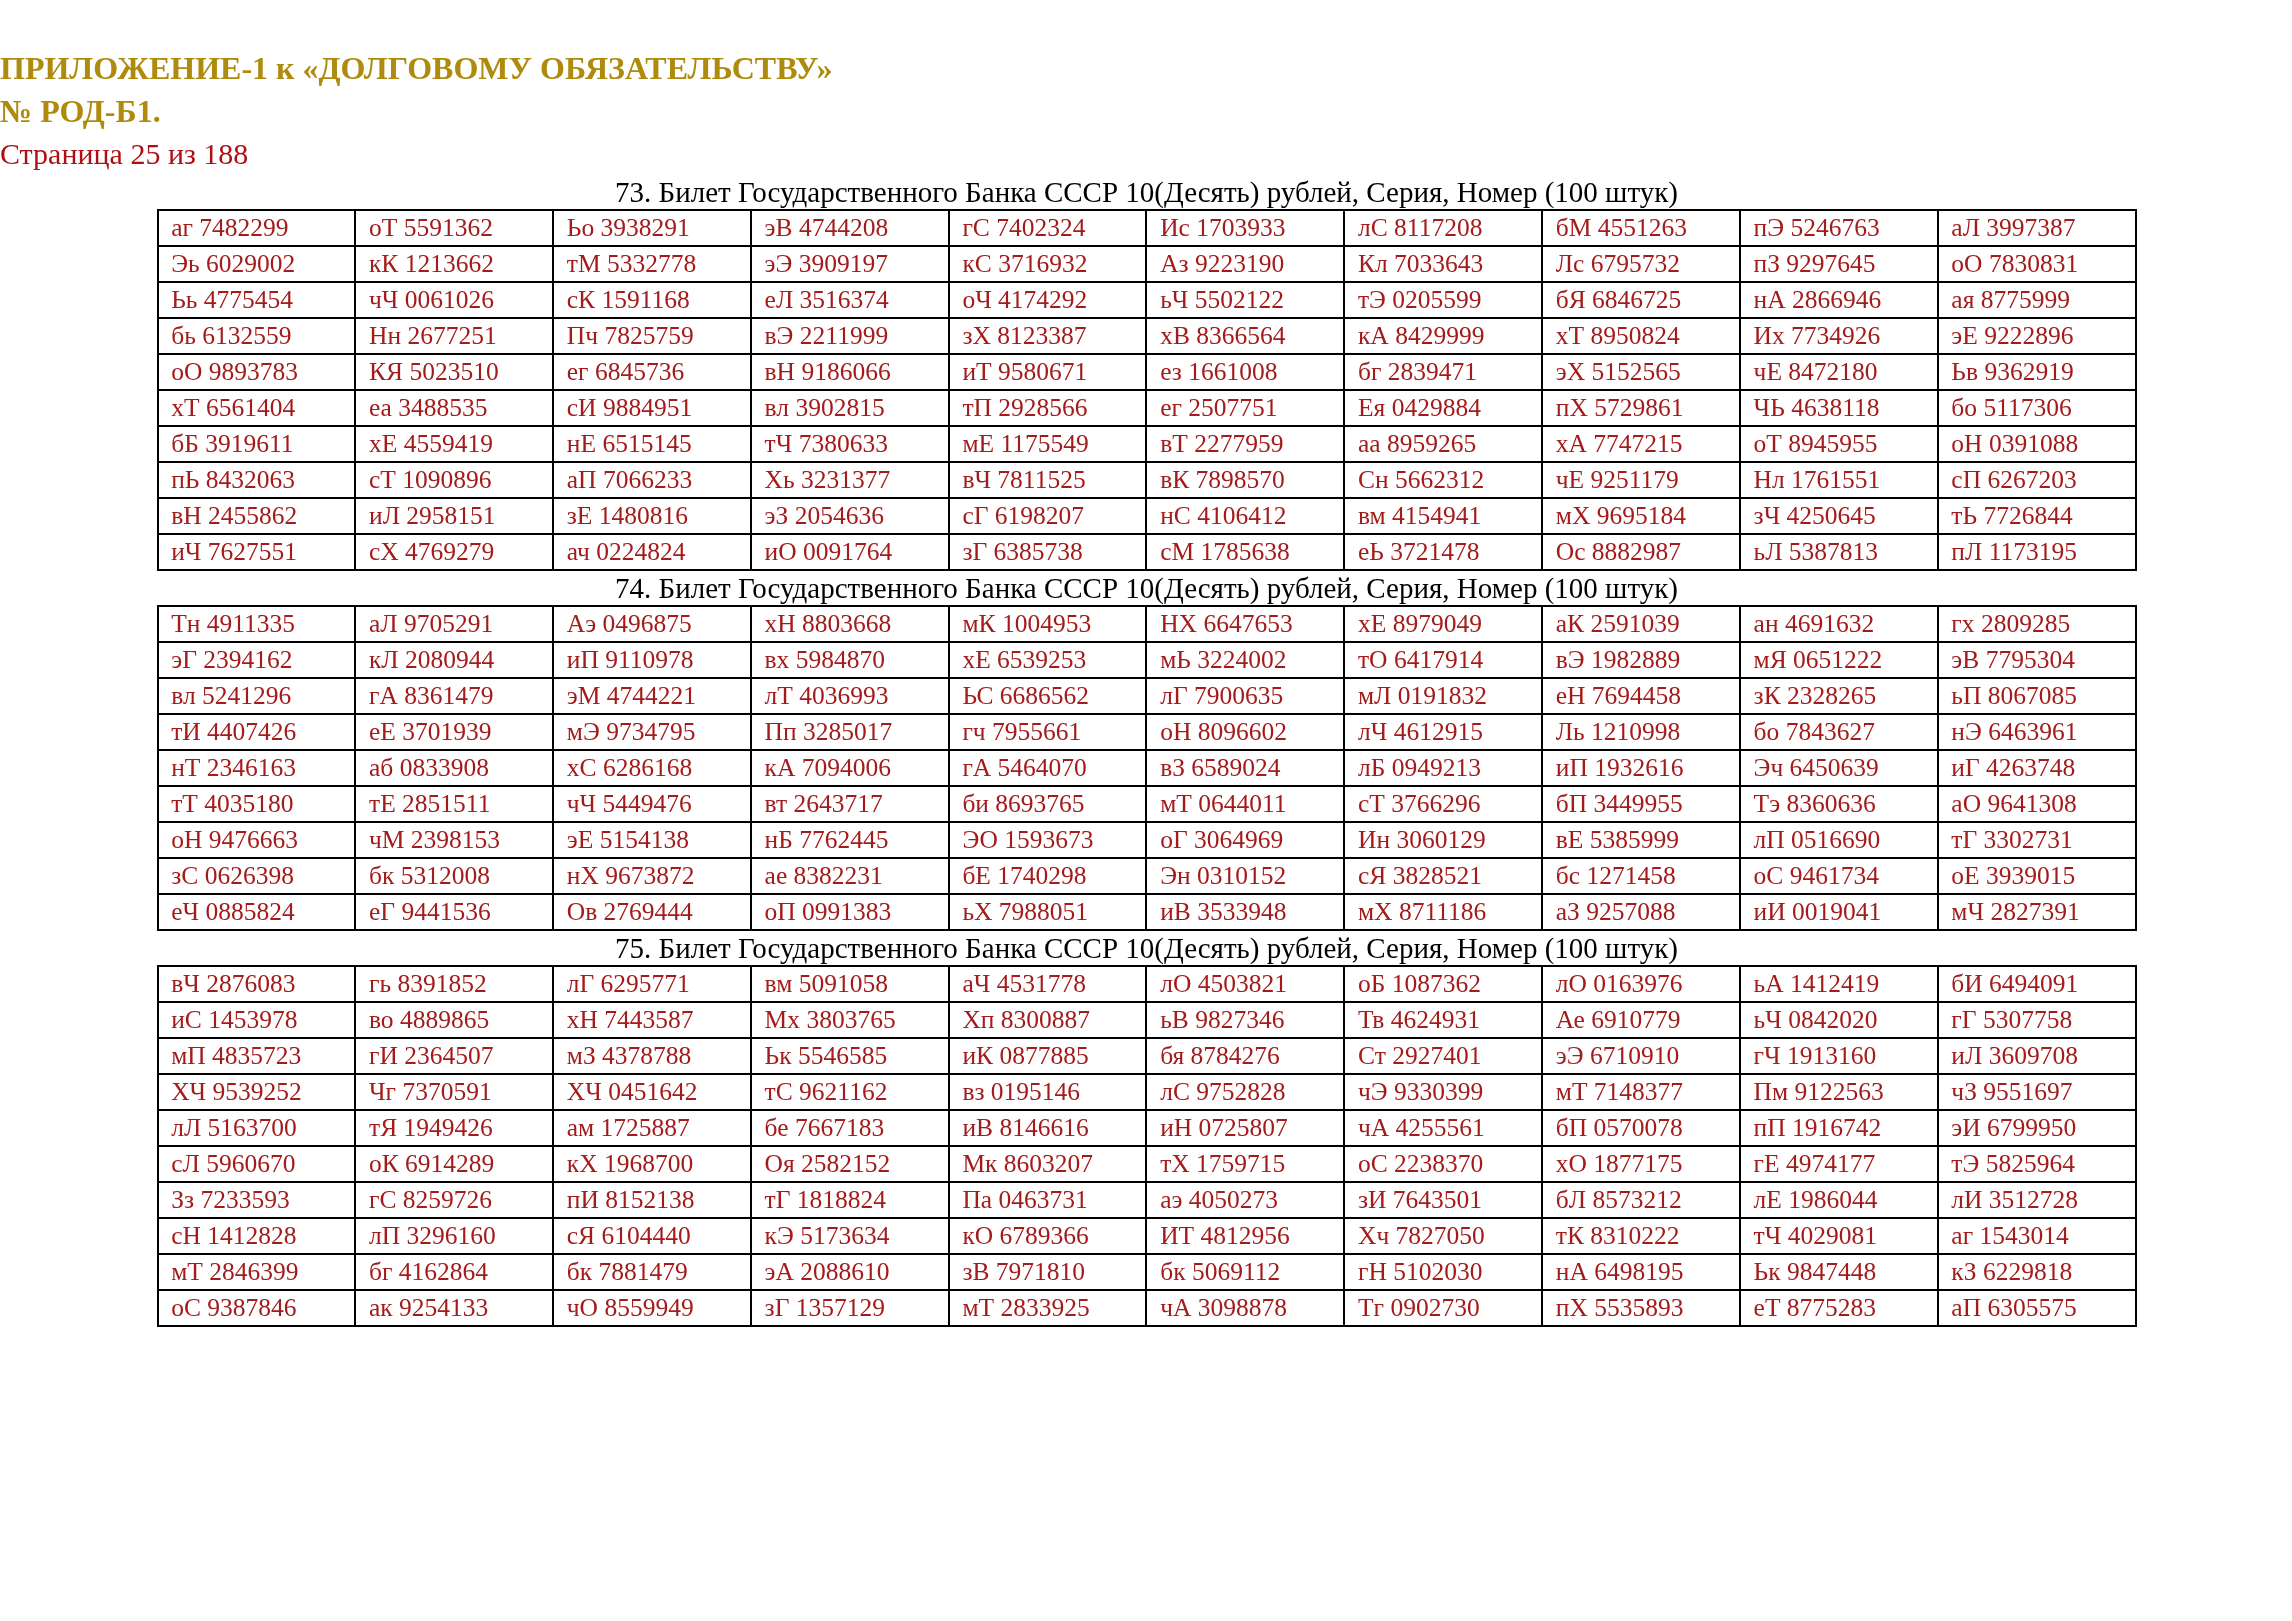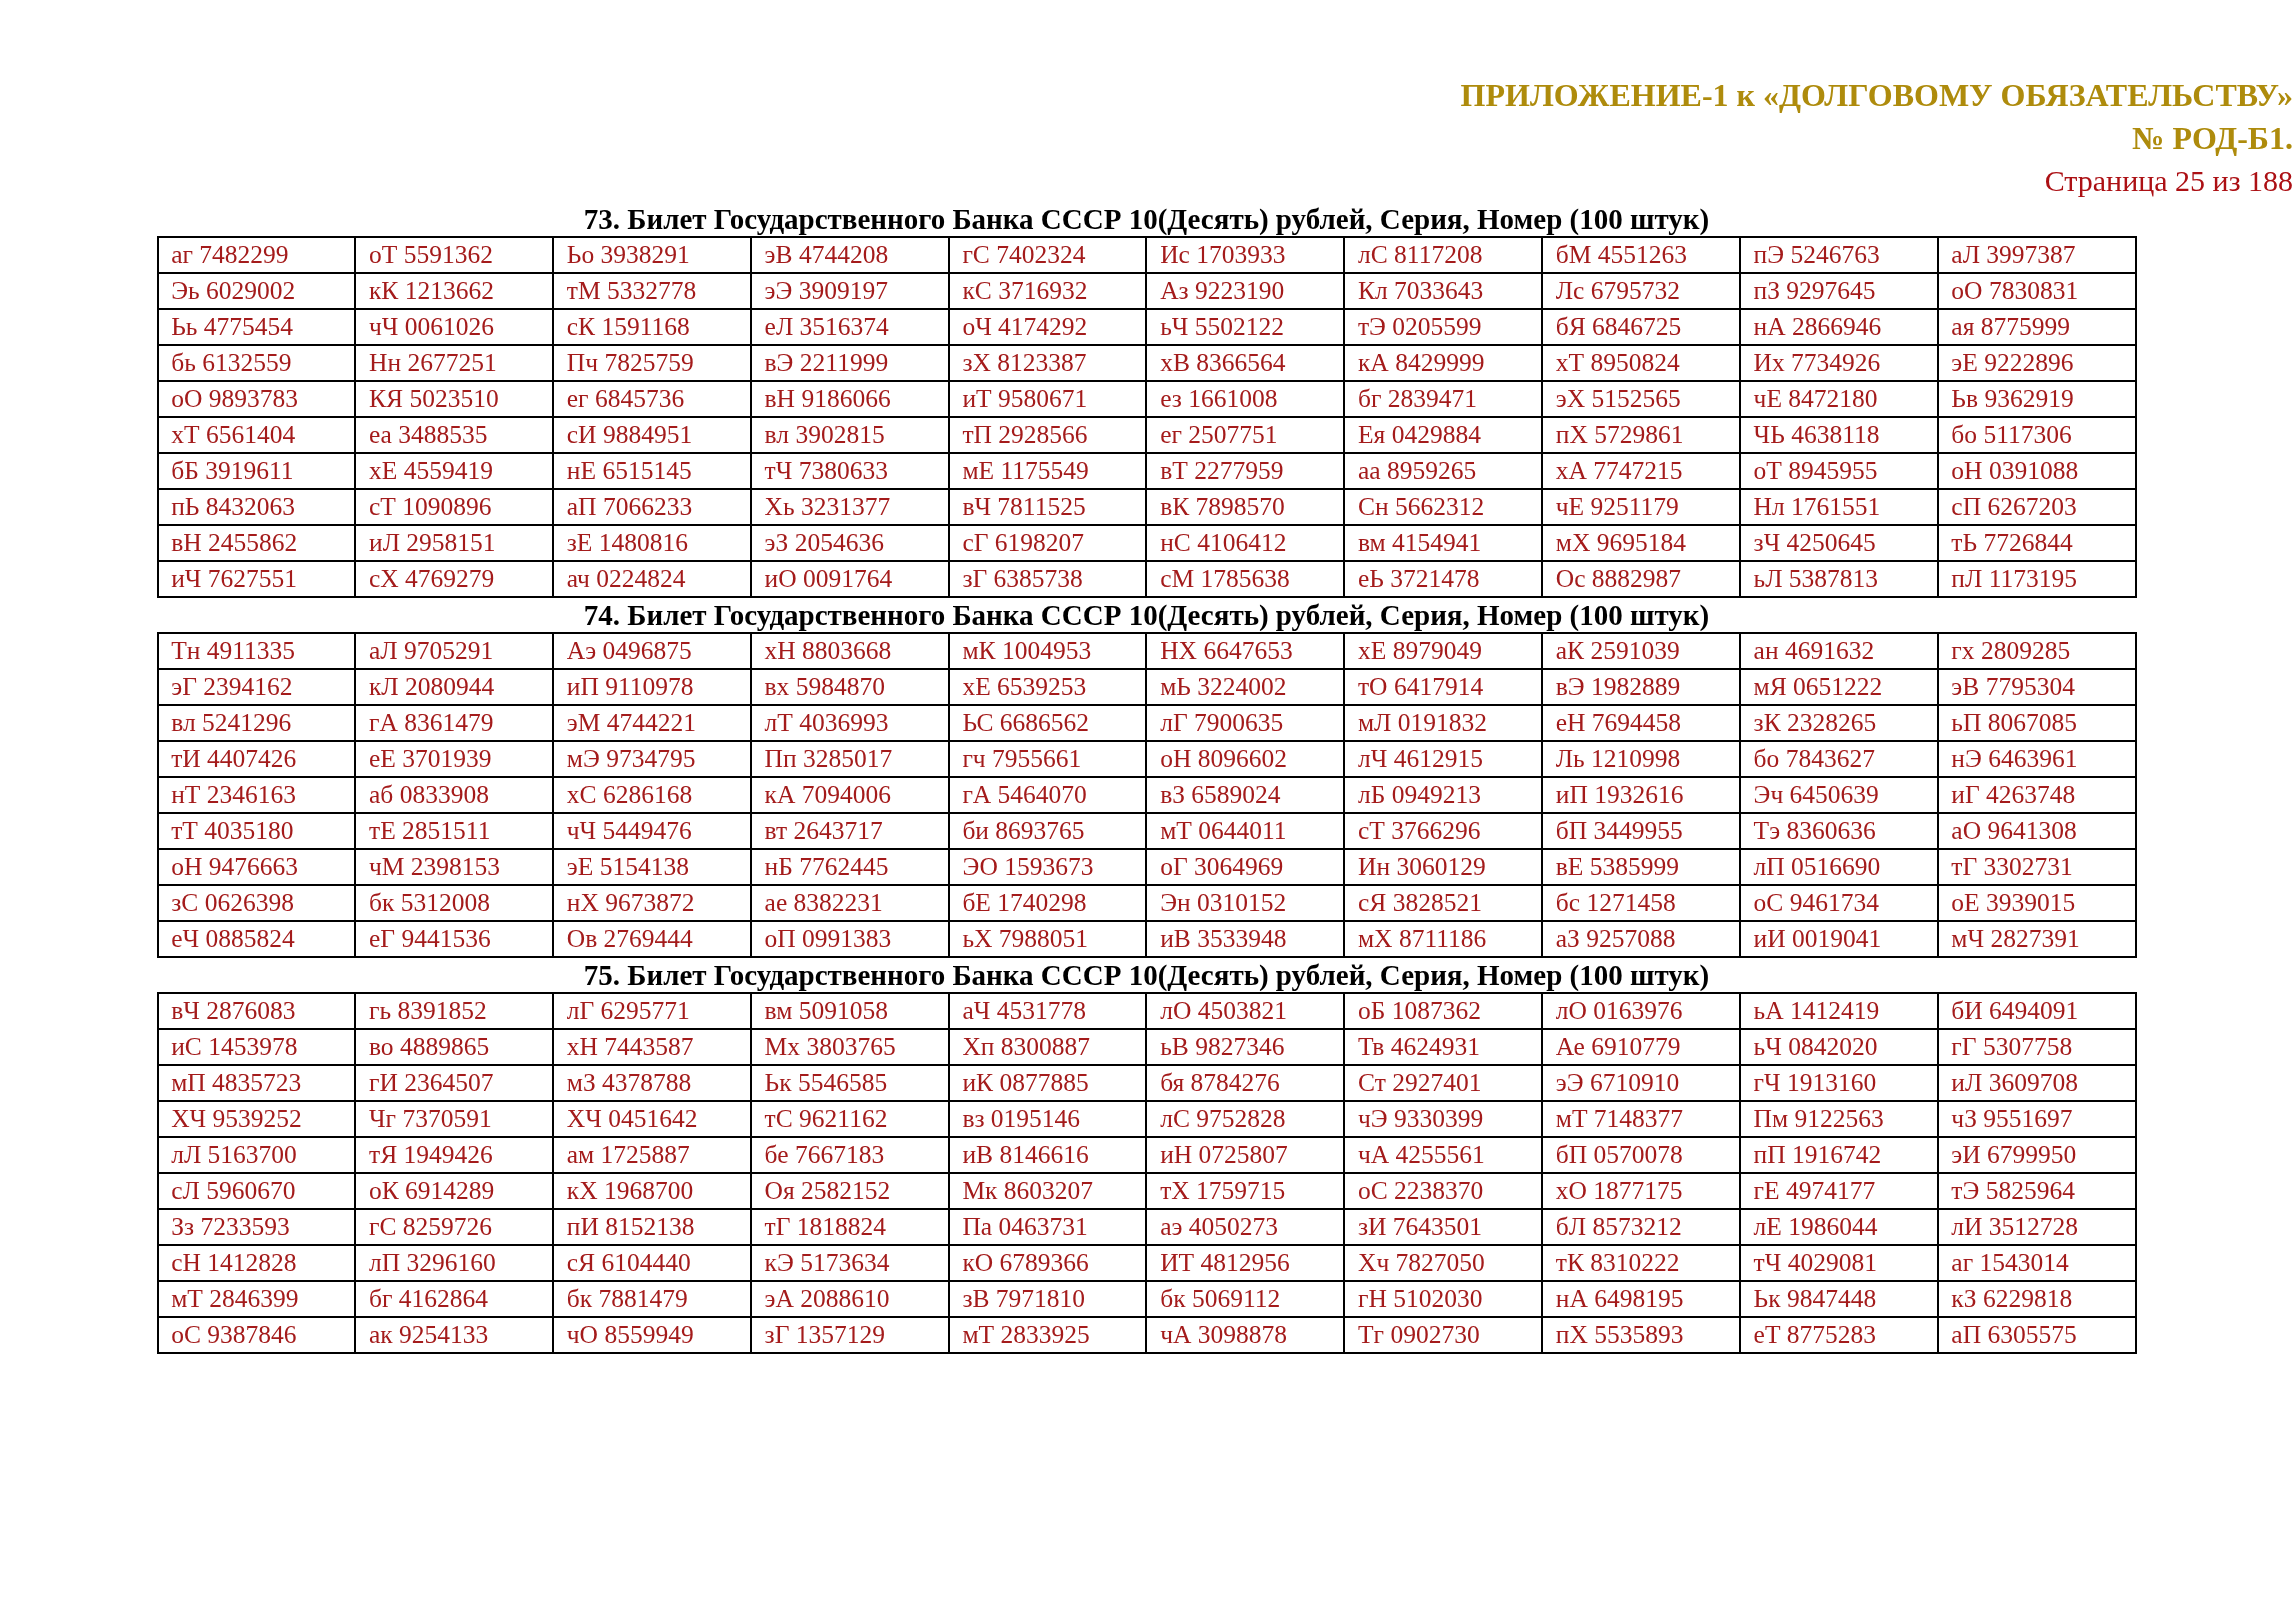--- a/index.html
+++ b/index.html
@@ -10,37 +10,37 @@
   }
   *{margin:0;padding:0;box-sizing:border-box;}
   html,body{background:#ffffff;}
   .page{
     width:2293px;
     height:1621px;
     background:#ffffff;
     font-family:"Liberation Serif","DejaVu Serif",serif;
     overflow:hidden;
   }
-  .header{ text-align:right; padding-top:74px; }
+  .header{ text-align:left; padding-top:47px; }
   .title-line{
     color:var(--gold);
     font-weight:bold;
     font-size:32px;
     line-height:43px;
   }
   .page-line{
     color:var(--red-head);
     font-size:30px;
     line-height:42px;
   }
   .page-line .strong{ font-weight:normal;margin-top:6px; }
   .caption{
     text-align:center;
     color:#000000;
-    font-weight:bold;
+    font-weight:normal;
     font-size:29px;
     line-height:32px;
     margin:1px 0 1px 0;
   }
   table.serials{
     border-collapse:collapse;
     table-layout:fixed;
     width:1980px;
     margin:0 auto;
   }

